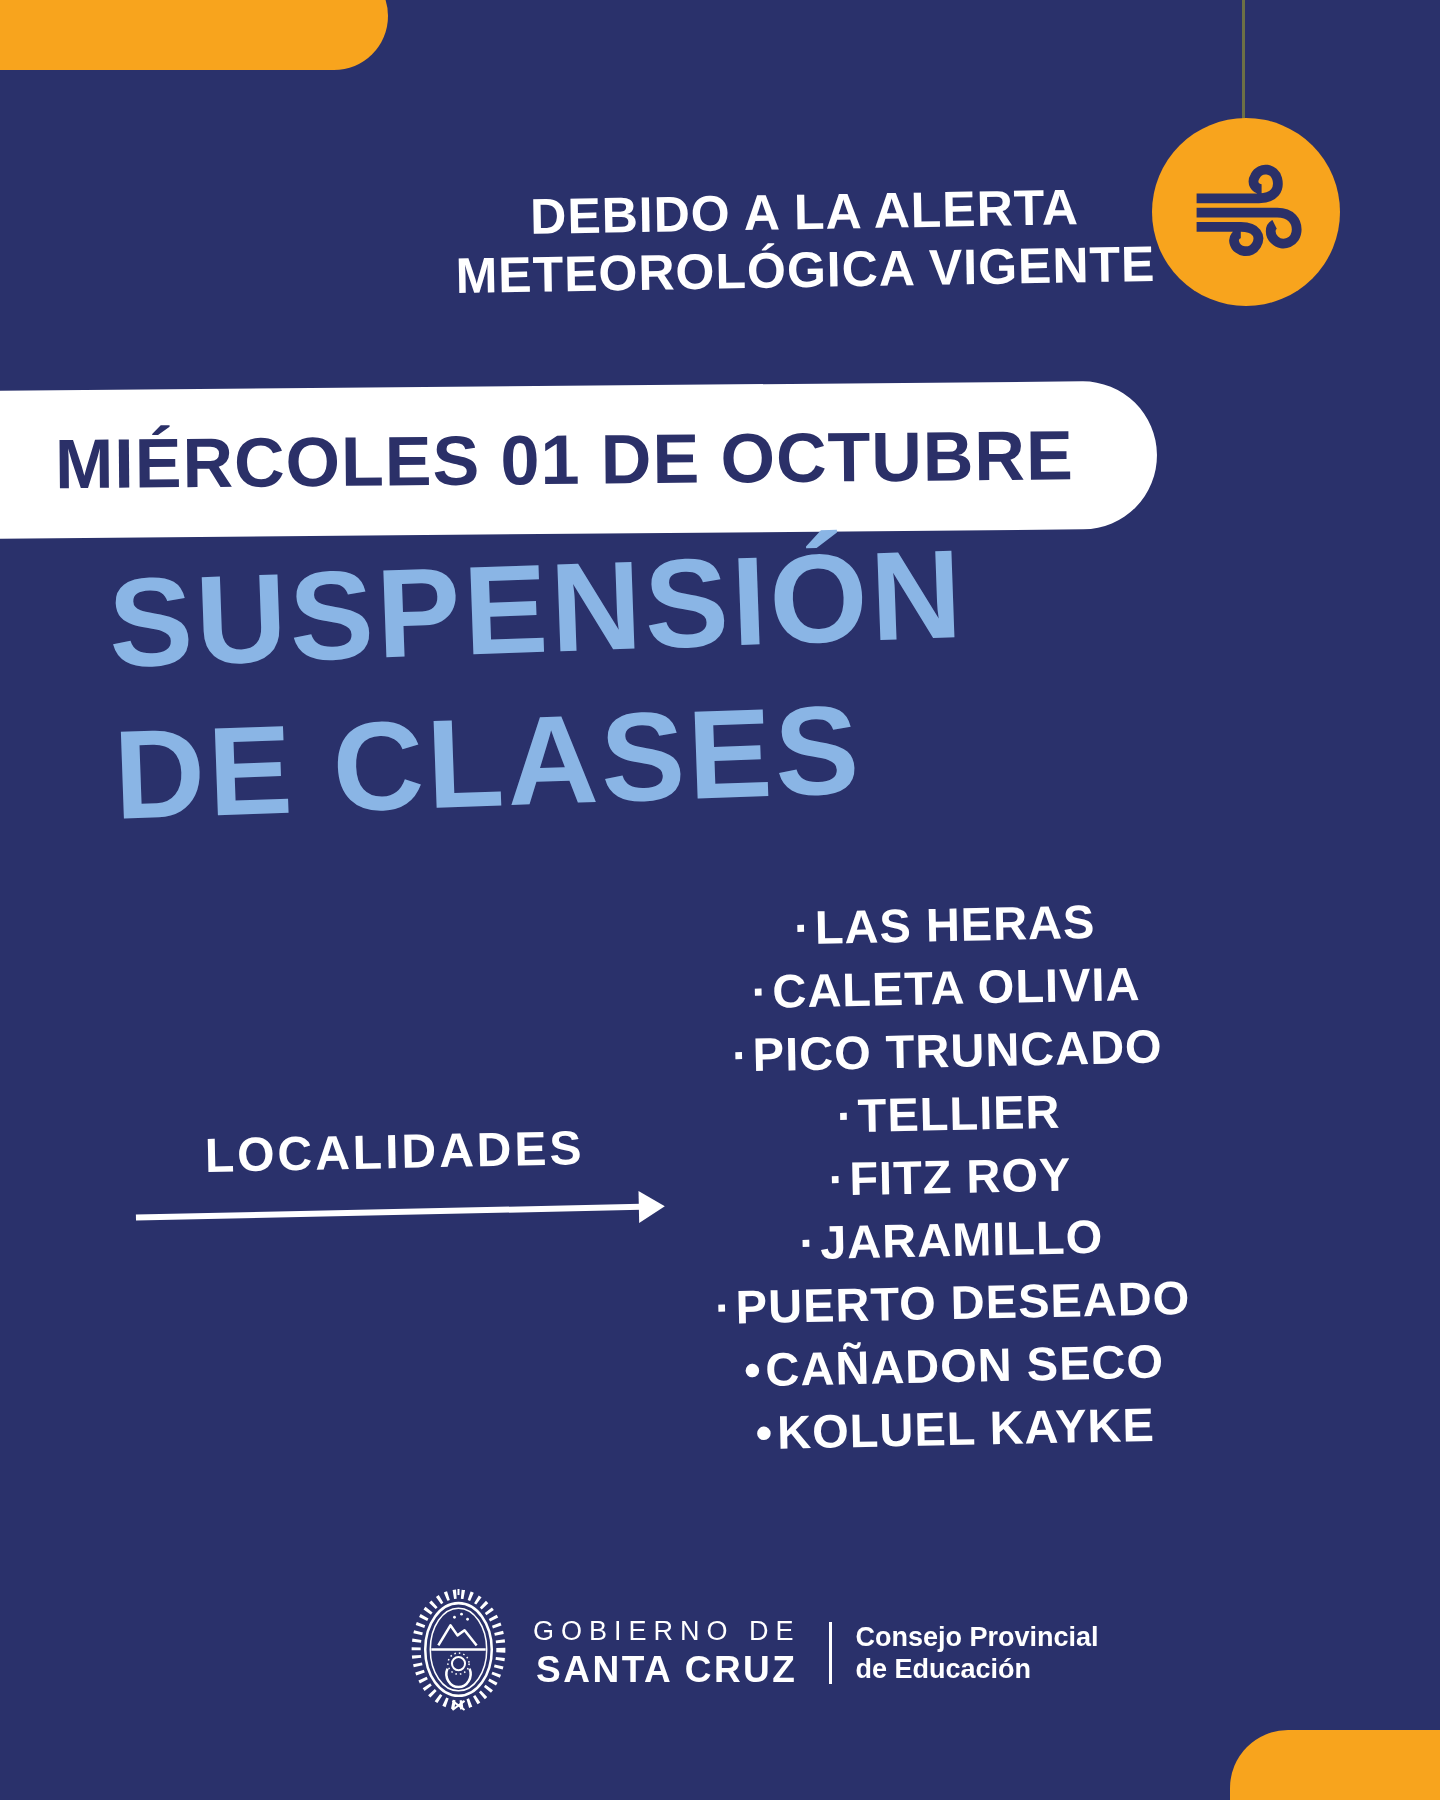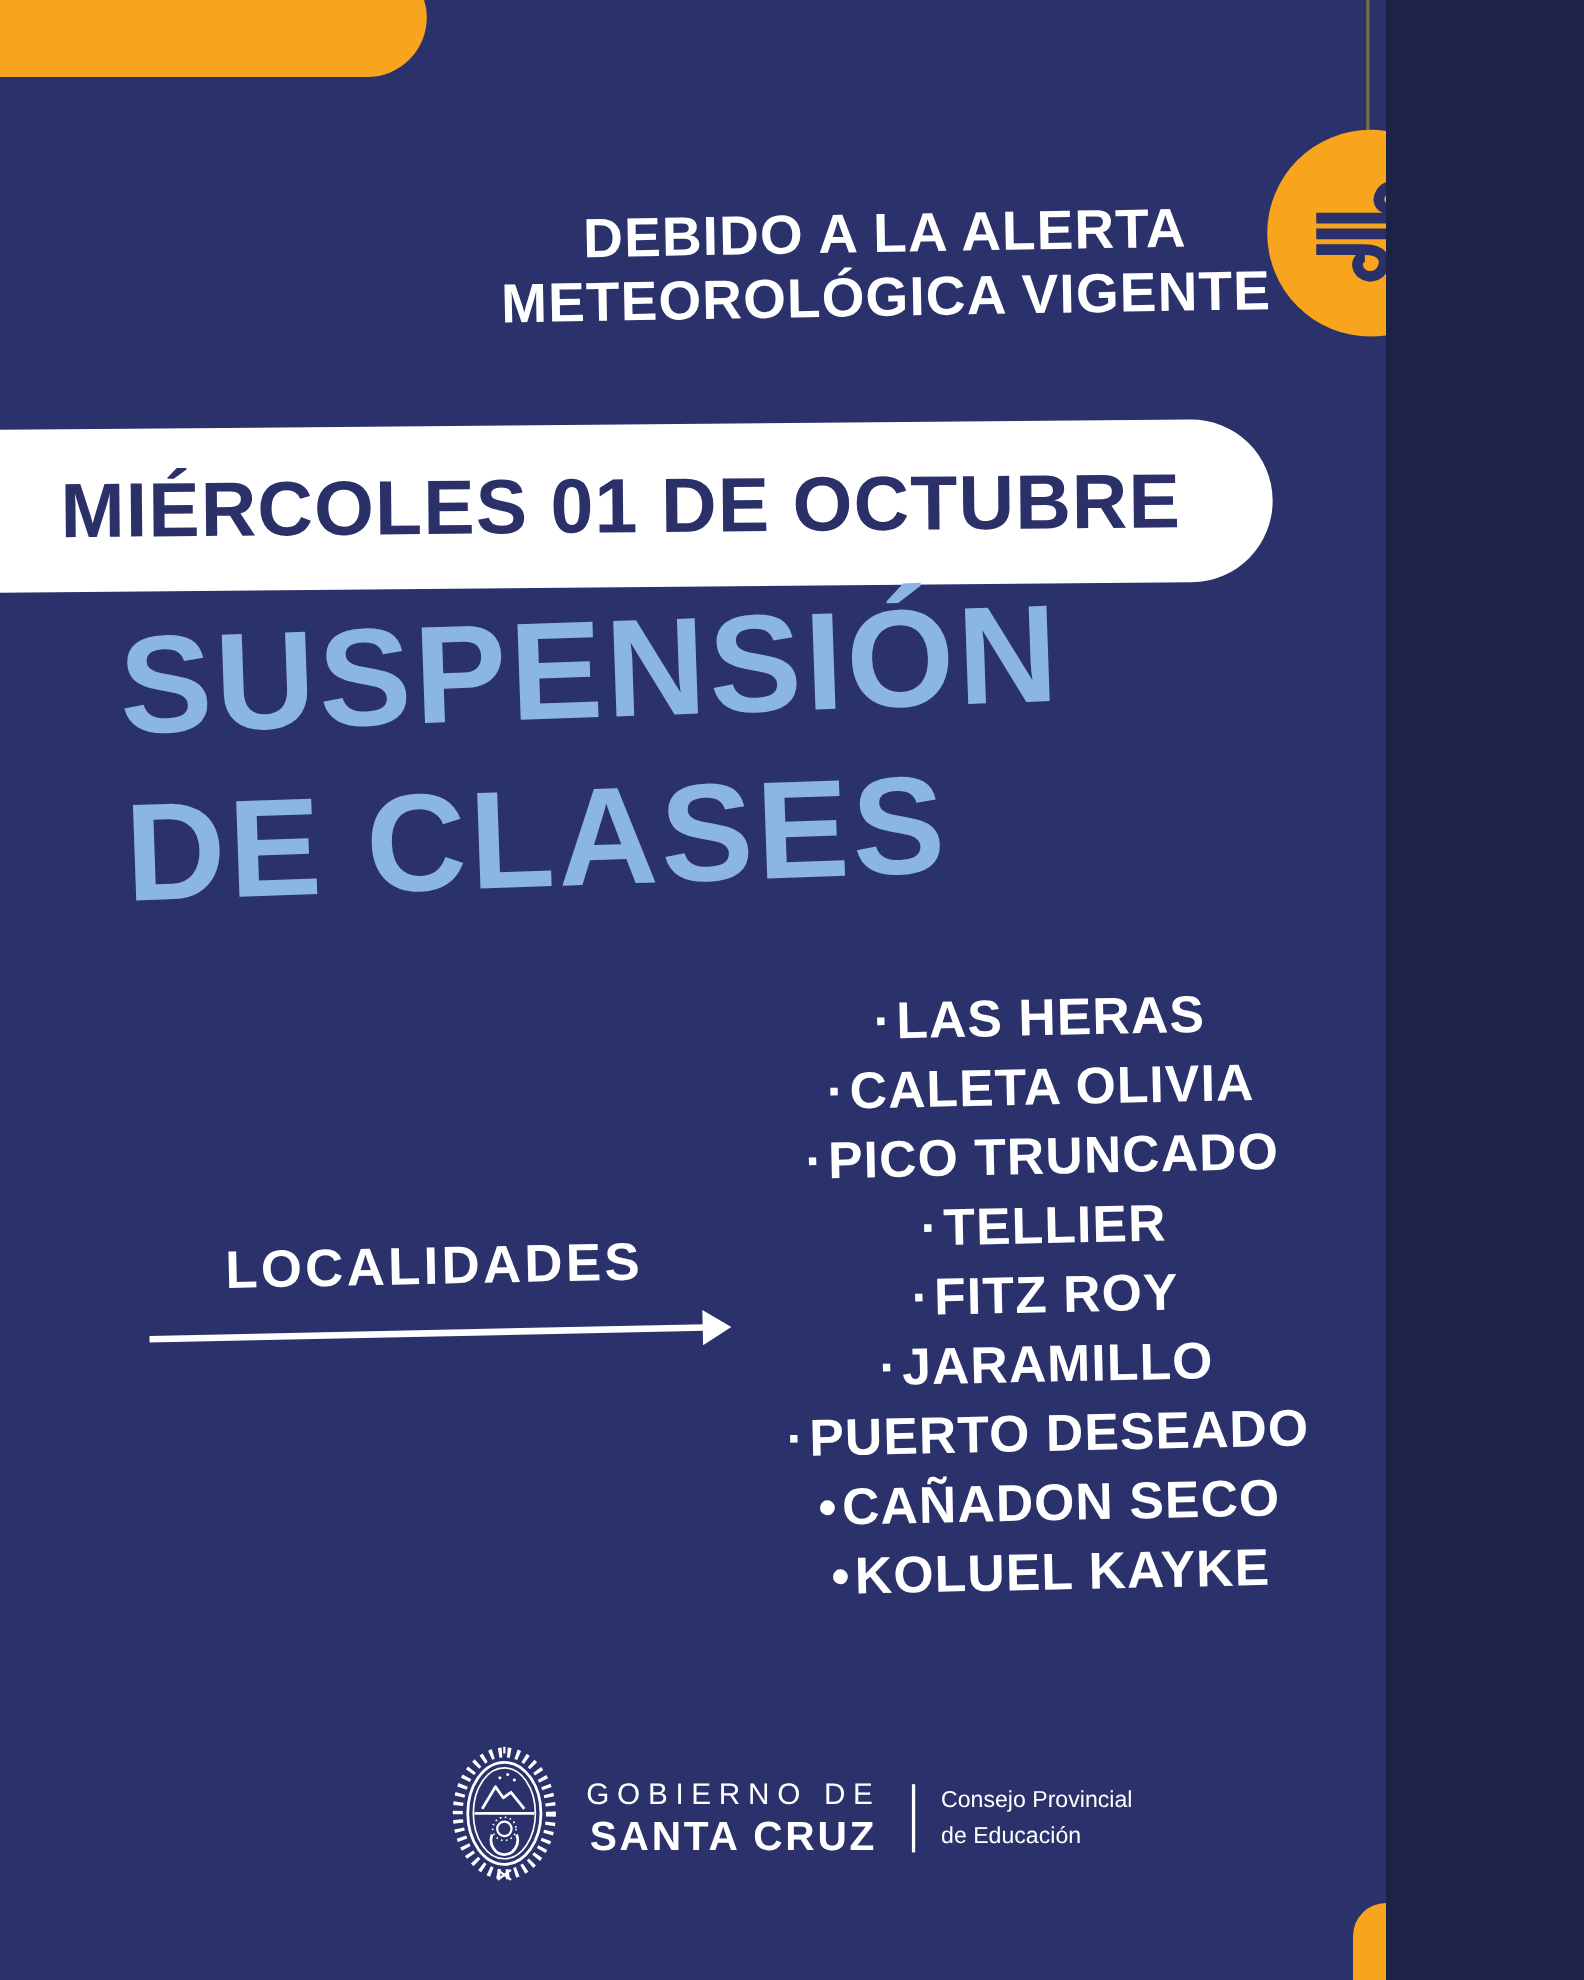--- a/index.html
+++ b/index.html
@@ -1,17 +1,17 @@
 <!DOCTYPE html>
 <html><head>
 <meta charset="utf-8">
 <style>
   html,body{margin:0;padding:0;background:#1d2247;}
   .poster{
-    position:relative;width:1260px;height:1800px;overflow:hidden;
+    position:relative;width:1440px;height:1800px;overflow:hidden;
     background:#2a316b;
     font-family:"Liberation Sans", sans-serif;
   }
   
   .corner-tl{
     position:absolute;left:0;top:-38px;width:388px;height:108px;
     background:#f8a41d;border-radius:0 54px 54px 0;
   }
   .corner-br{
     position:absolute;left:1230px;top:1730px;right:0;bottom:0;
@@ -81,21 +81,21 @@
   
   .footer{
     position:absolute;left:410px;top:1589px;height:128px;
     display:flex;align-items:center;color:#ffffff;
   }
   .crest{flex:0 0 auto;}
   .gov-block{margin-left:26px;display:flex;flex-direction:column;}
   .gov-small{font-size:27px;letter-spacing:7px;font-weight:normal;white-space:nowrap;}
   .gov-name{font-size:37px;font-weight:bold;letter-spacing:2.5px;margin-top:2px;white-space:nowrap;text-align:center;}
   .footer-divider{width:3px;height:62px;background:#ffffff;margin:0 24px 0 28px;}
-  .council{font-size:21px;line-height:32px;font-weight:normal;}
+  .council{font-size:27px;line-height:32px;font-weight:bold;}
 </style>
 </head>
 <body>
 
 <div class="poster">
 
   <div class="corner-tl"></div>
 
   <div class="hang-line"></div>
 

